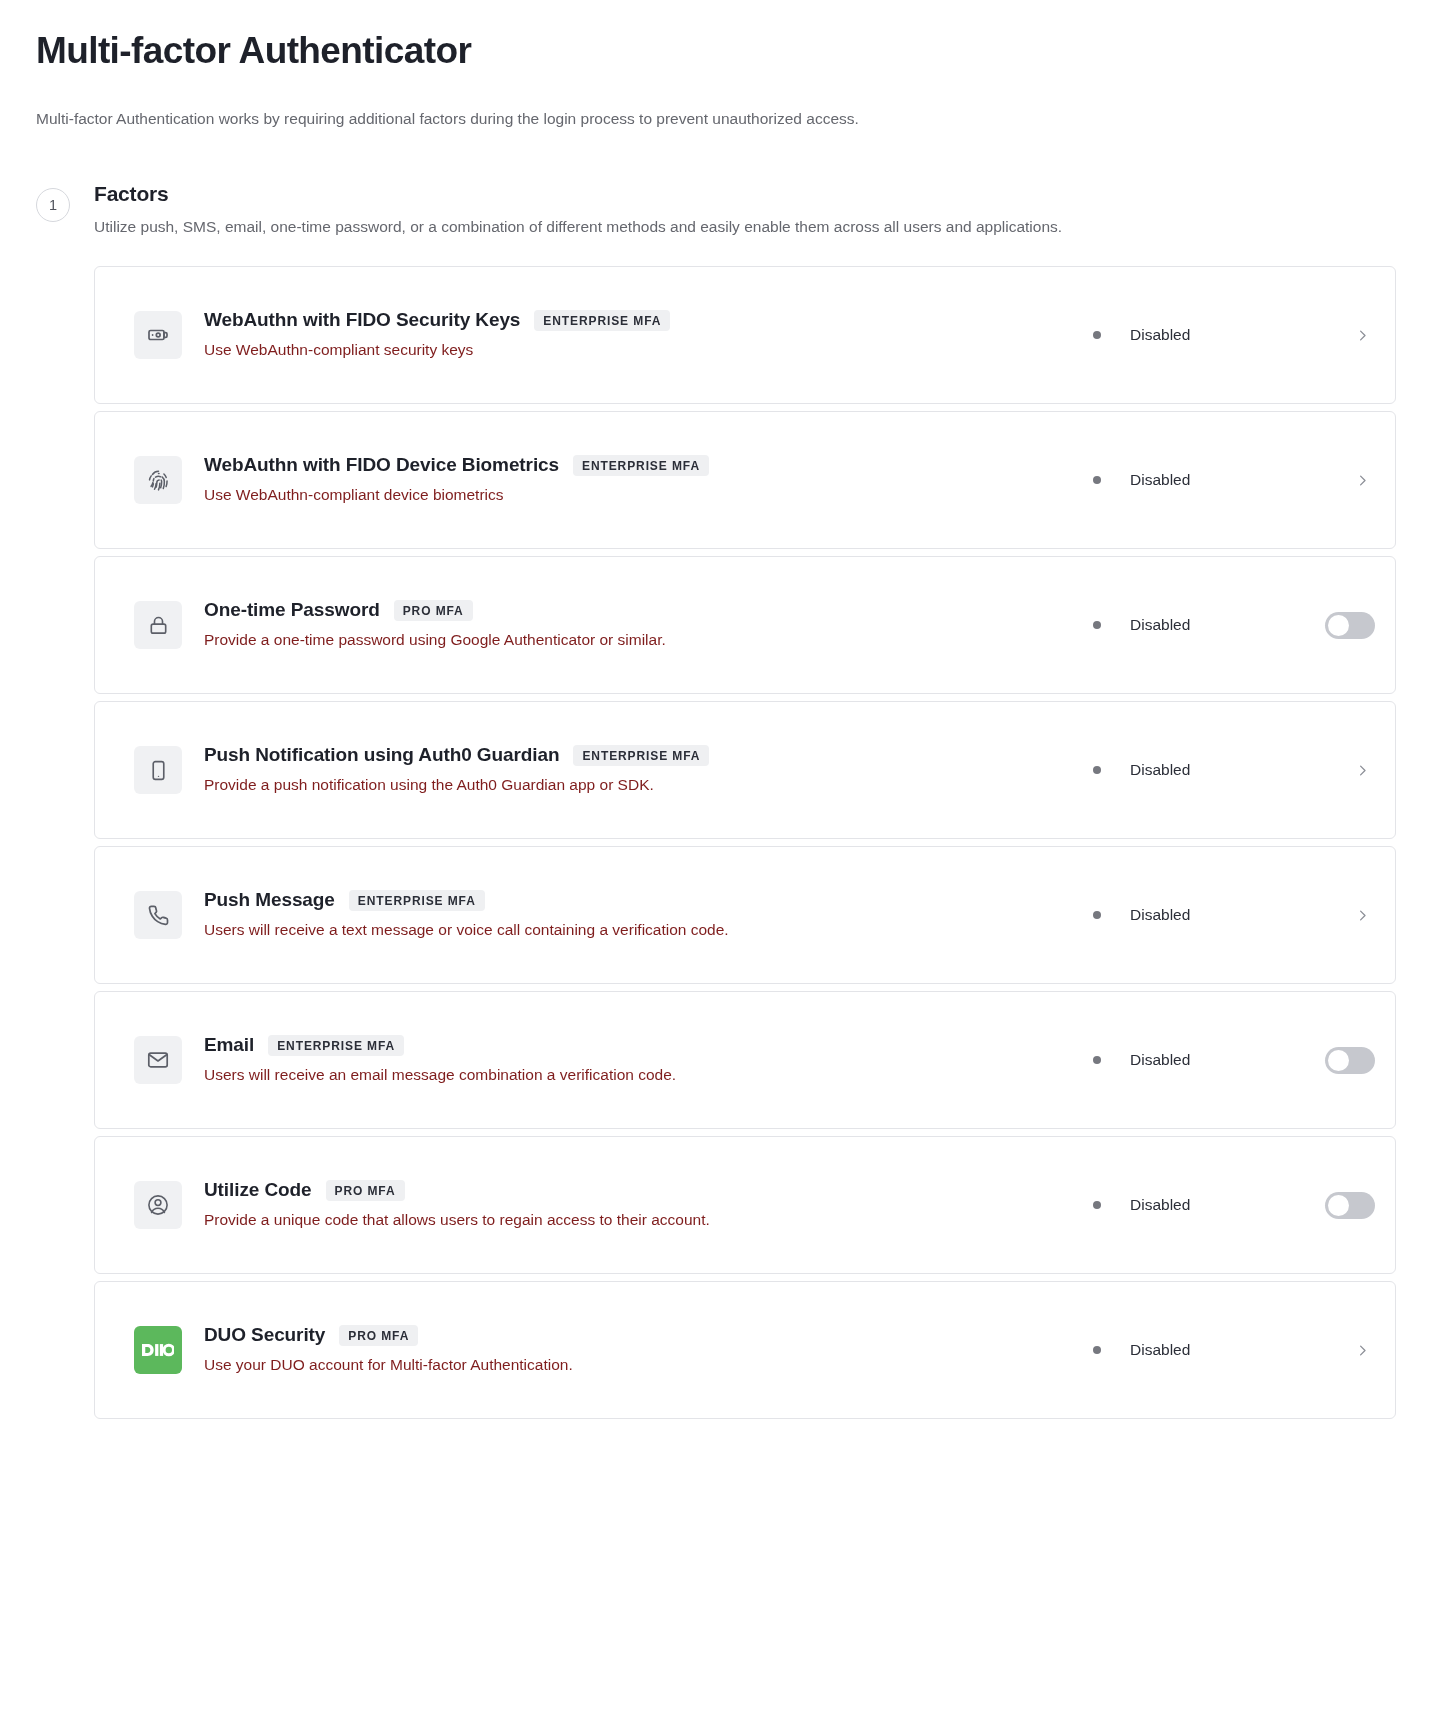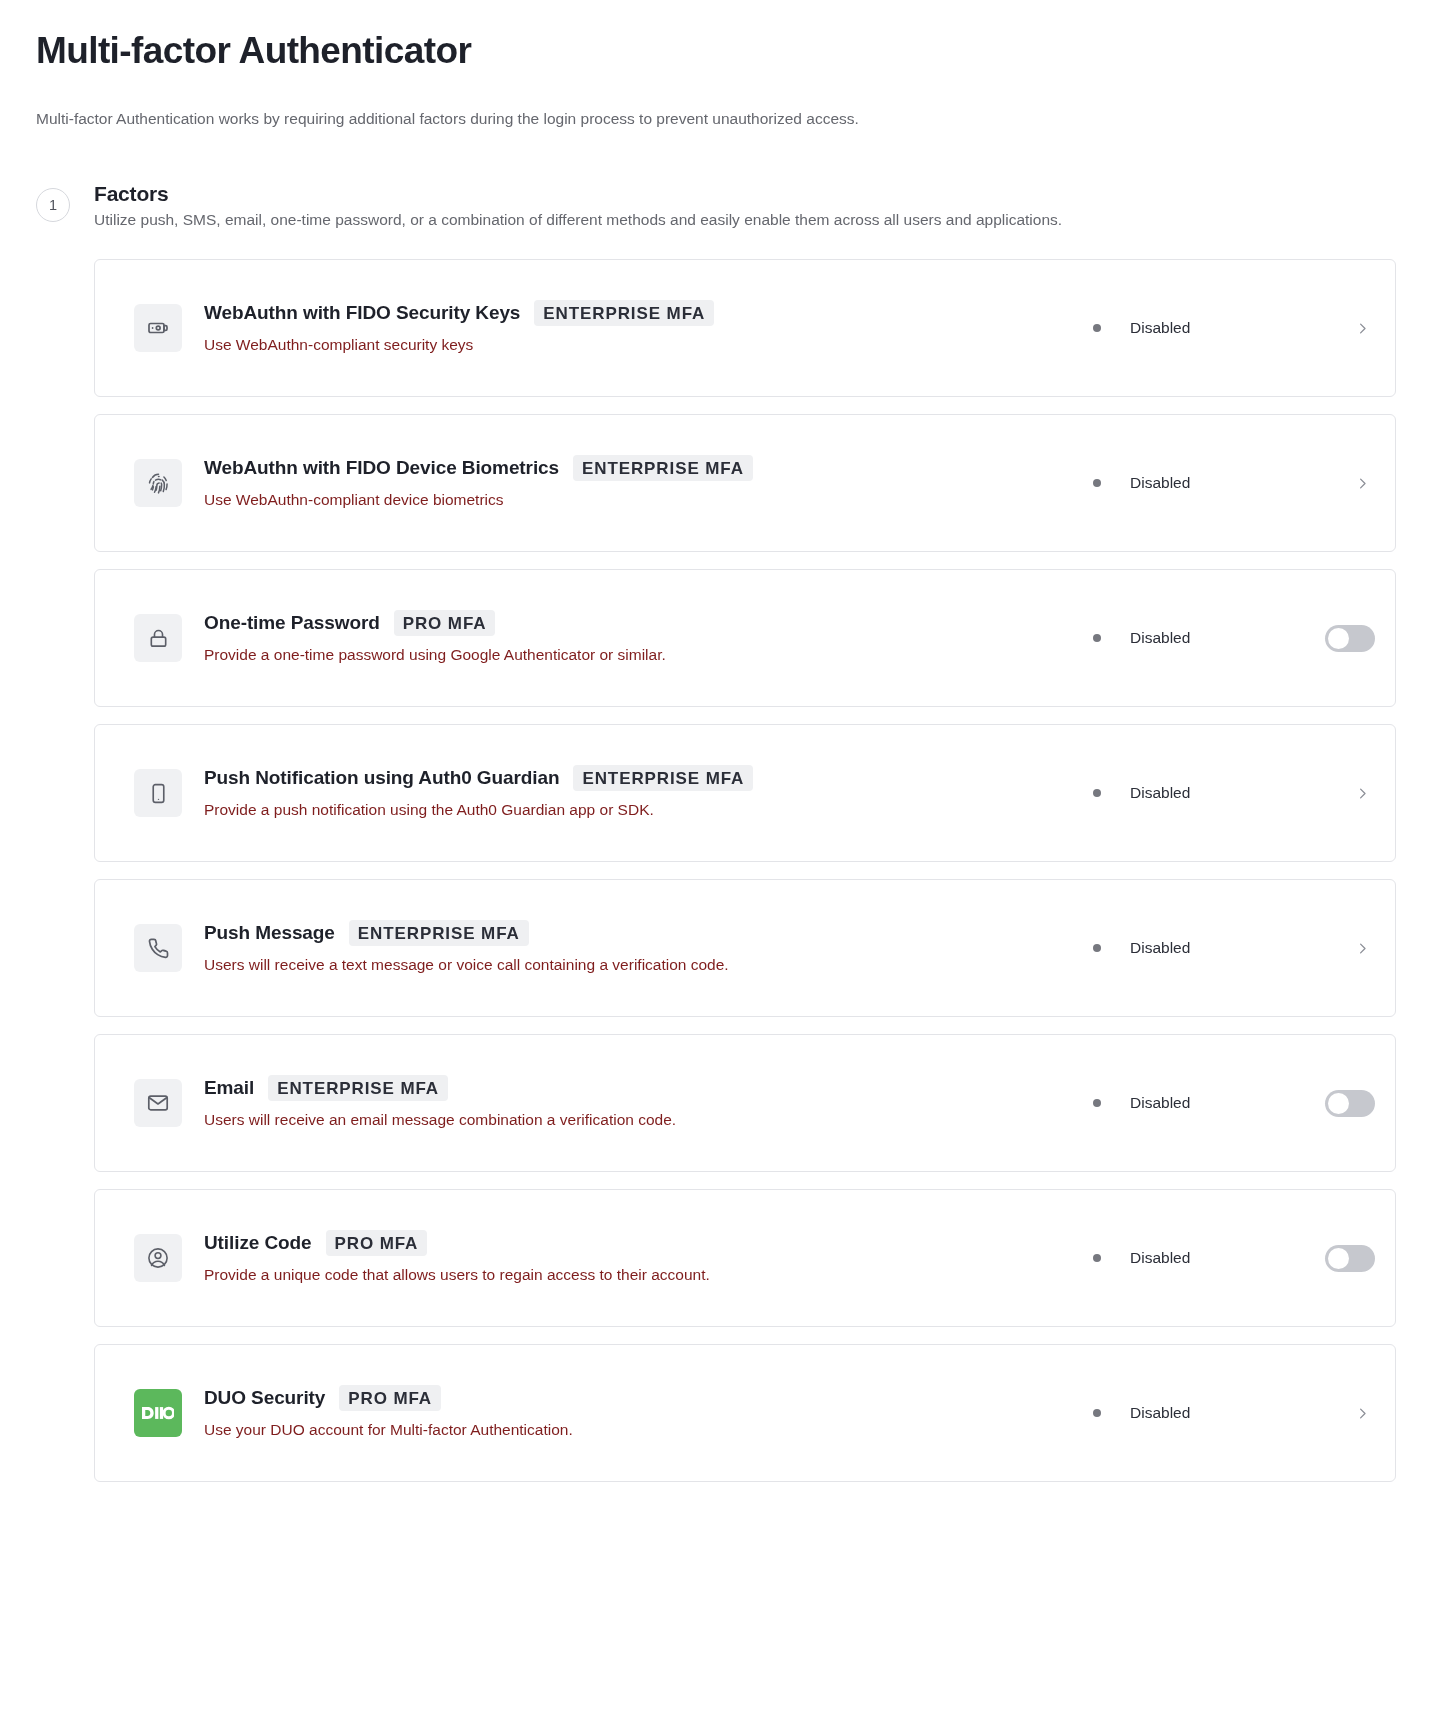--- a/index.html
+++ b/index.html
@@ -56,40 +56,40 @@
     font-size: 14.5px;
     display: flex;
     align-items: center;
     justify-content: center;
     font-weight: 400;
   }
   .section-title {
     font-size: 21px;
     font-weight: 700;
     color: #1e212a;
-    margin: 0 0 3px 0;
+    margin: 0 0 10px 0;
     letter-spacing: -0.2px;
   }
   .section-desc {
     font-size: 15.5px;
     color: #65676e;
     margin: 0 0 28px 0;
     line-height: 1.45;
   }
 
   
   .factor-list {
     display: block;
   }
   .factor-card {
     border: 1px solid #e3e4e8;
     border-radius: 6px;
     background: #ffffff;
     height: 138px;
-    margin-bottom: 17px;
+    margin-bottom: 7px;
     display: flex;
     align-items: center;
     padding: 0 20px 0 39px;
     position: relative;
   }
   .factor-card:last-child { margin-bottom: 0; }
 
   .factor-icon {
     width: 48px;
     height: 48px;
@@ -122,21 +122,21 @@
     color: #1e212a;
     letter-spacing: -0.1px;
     white-space: nowrap;
   }
   .badge {
     display: inline-flex;
     align-items: center;
     background: #eff0f2;
     color: #2b2e38;
     border-radius: 4px;
-    font-size: 17px;
+    font-size: 12px;
     font-weight: 700;
     letter-spacing: 0.9px;
     padding: 5px 9px 4px 9px;
     line-height: 1;
     white-space: nowrap;
   }
   .factor-desc {
     font-size: 15.5px;
     color: #7f1d1d;
     line-height: 1.4;

